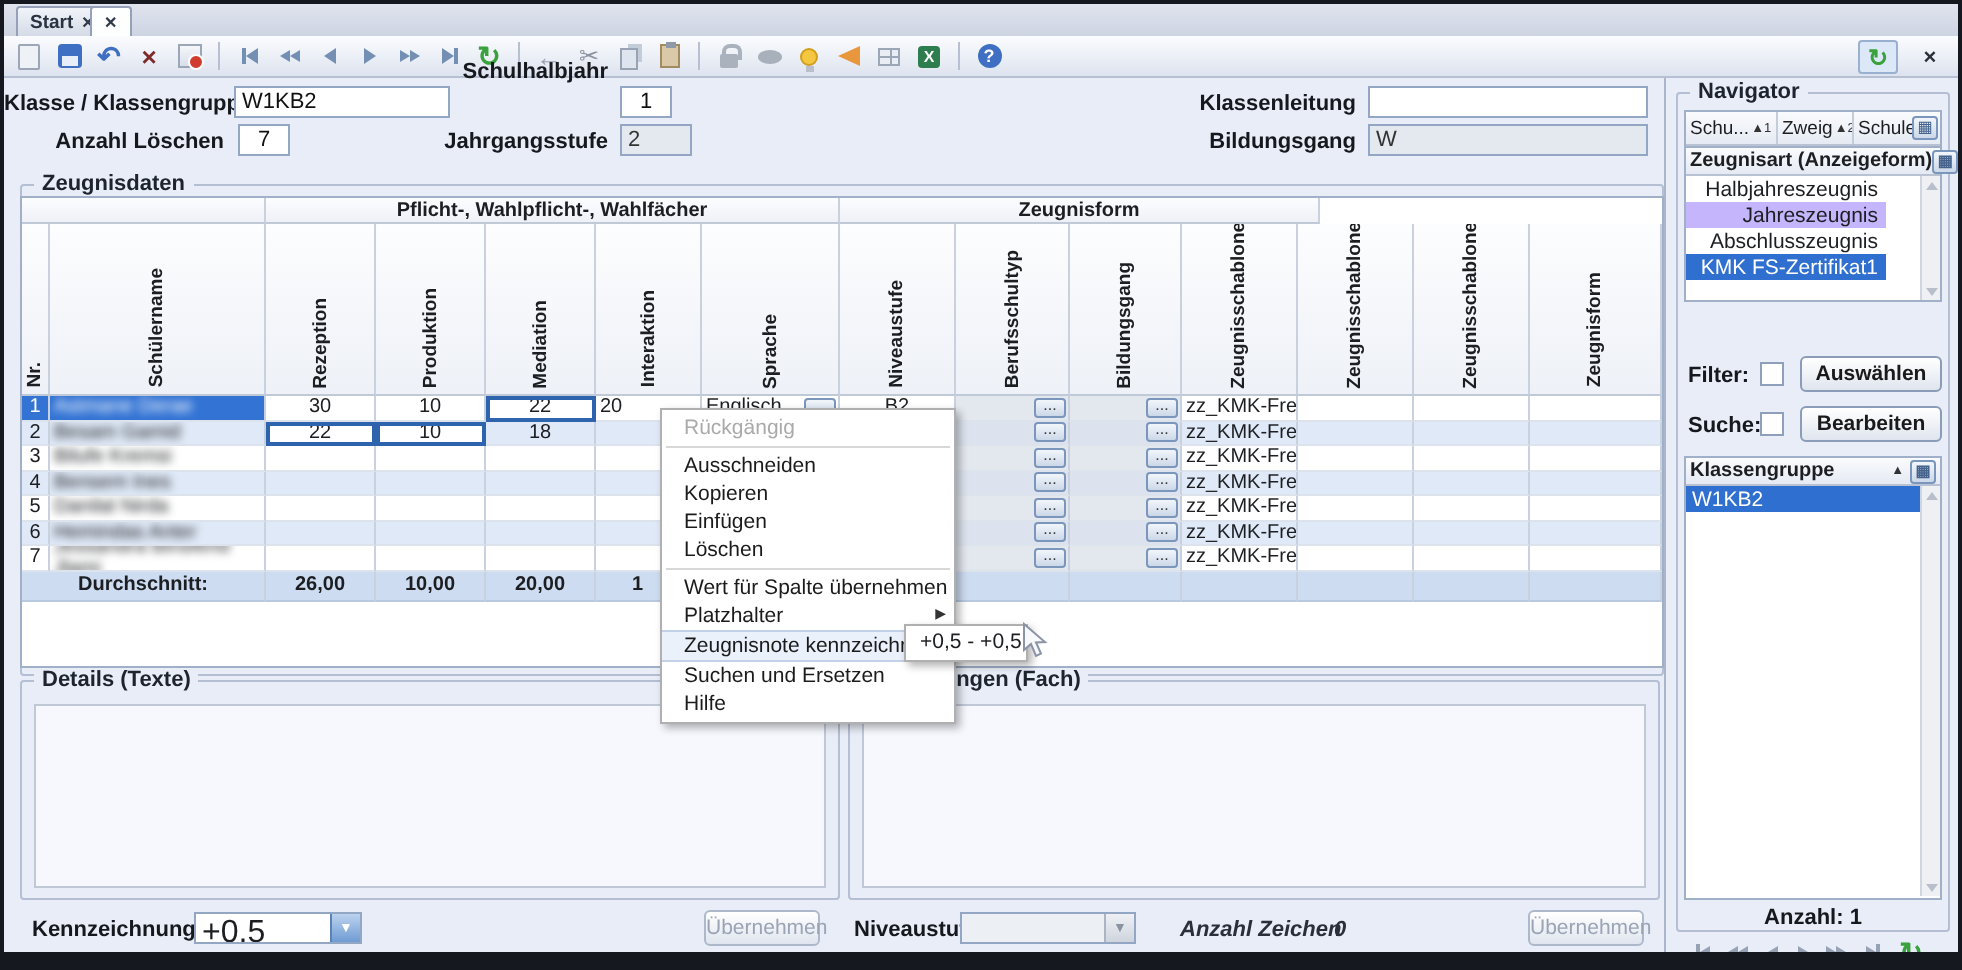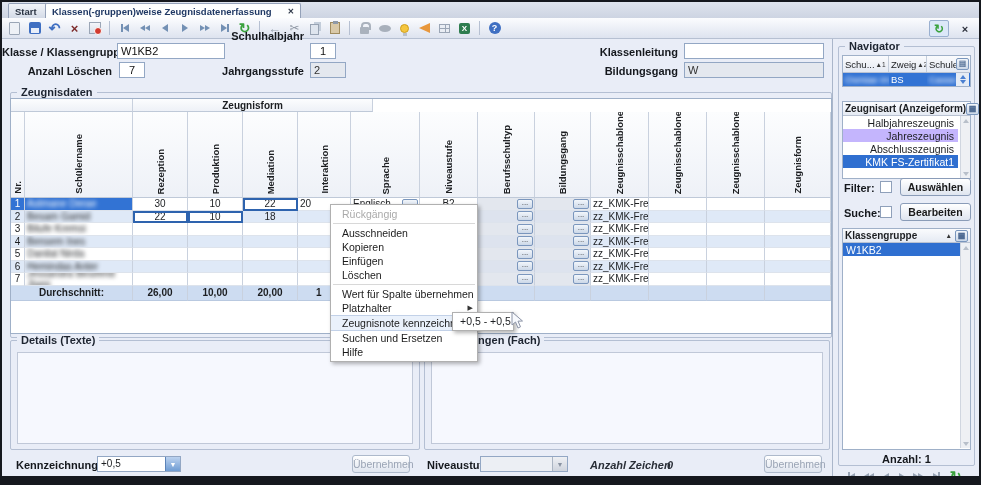--- a/index.html
+++ b/index.html
@@ -1,21 +1,21 @@
 <!DOCTYPE html>
 <html><head>
 <meta charset="utf-8">
 <style>
 *{margin:0;padding:0;box-sizing:border-box}
 html,body{width:981px;height:485px;background:#555;font-family:"Liberation Sans",sans-serif}
 .window{position:relative;width:981px;height:485px;background:#e9edf7;border:2px solid #15181e;overflow:hidden;font-size:11px;color:#1c1e21}
 .frame-bottom{position:absolute;left:0;right:0;bottom:0;height:7px;background:#15181e;z-index:90}
 
 .tabbar{position:absolute;left:0;top:0;right:0;height:16px;background:linear-gradient(#dfe4ee,#cdd4e2)}
-.tab{position:absolute;top:1px;height:15px;display:flex;align-items:center;gap:16px;padding:0 6px;font-size:9.5px;font-weight:bold;border:1px solid #94a1b8;border-bottom:none;border-radius:2px 2px 0 0;cursor:default}
+.tab{position:absolute;top:1px;height:15px;display:flex;align-items:center;gap:4px;padding:0 6px;font-size:9.5px;font-weight:bold;border:1px solid #94a1b8;border-bottom:none;border-radius:2px 2px 0 0;cursor:default}
 .tab.inactive{background:linear-gradient(#f1f4f9,#d4dbe7);color:#2a3342}
 .tab.active{background:#fdfefe;color:#1f3864}
 .tab .x{font-size:8px;font-weight:bold;color:#30394a}
 
 .toolbar{position:absolute;left:0;top:16px;right:0;height:21px;background:linear-gradient(#fbfcfe,#dde3ef);border-bottom:1px solid #b6c0d2;display:flex;align-items:center;padding-left:4px;gap:3px}
 .tbtn{width:17px;height:17px;display:flex;align-items:center;justify-content:center;border-radius:2px}
 .tsep{width:1px;height:14px;background:#b6c0d2;margin:0 3px}
 .tri{width:0;height:0;border-top:4px solid transparent;border-bottom:4px solid transparent;display:inline-block}
 .tri.l{border-right:6px solid #7390b4}
 .tri.r{border-left:6px solid #7390b4}
@@ -87,21 +87,21 @@
 .mi{height:14px;line-height:14px;padding-left:11px;font-size:10.5px;color:#1b1b1b;position:relative;white-space:nowrap}
 .mi.dis{color:#aaa}
 .mi .sub{position:absolute;right:4px;top:0;font-size:7px;color:#333}
 .mi.hl{background:#eaf1fb;border-top:1px solid #c2d1e8;border-bottom:1px solid #c2d1e8;height:16px;line-height:14px}
 .msep{height:1px;background:#d8d8d8;margin:2px 2px}
 .submenu{position:absolute;left:450px;top:310px;width:62px;height:19px;background:#fff;border:1px solid #b0b0b0;box-shadow:2px 2px 4px rgba(0,0,0,.3);z-index:60;font-size:10.5px;line-height:17px;padding-left:7px;white-space:nowrap}
 
 .btn{position:absolute;height:18px;border:1px solid #8a9cb8;border-radius:3px;background:linear-gradient(#ffffff,#dfe5ef);font-size:10.5px;text-align:center;line-height:16px;color:#1a1a1a;font-weight:bold}
 .btn.dis{color:#9aa4b5;border-color:#adb9cb;font-weight:normal}
 .combo{position:absolute;height:16px;background:#fff;border:1px solid #93a7c4;display:flex}
-.combo .val{flex:1;font-size:10px;padding:1px 3px;overflow:hidden}
+.combo .val{flex:1;font-size:16px;padding:1px 3px;overflow:hidden}
 .combo .drop{width:15px;background:linear-gradient(#bcd2ef,#6f9cd3);border-left:1px solid #5b83b8;color:#fff;font-size:7px;display:flex;align-items:center;justify-content:center}
 .combo.dis .val{background:#eceff4}
 .combo .drop.gray{background:linear-gradient(#eef0f4,#cfd4dd);color:#8a93a2;border-left:1px solid #aab4c2}
 .textarea{position:absolute;background:#f6f8fe;border:1px solid #c0c8d8}
 .ital{font-style:italic;font-weight:bold;color:#2a2f38}
 
 .rightpanel{position:absolute;left:830px;top:37px;width:147px;bottom:7px;background:#e9edf7;border-left:1px solid #aab6ca}
 .ntable{position:absolute;background:#fff;border:1px solid #9fb0c8}
 .nhead{display:flex;background:linear-gradient(#fafbfd,#e5eaf3);border-bottom:1px solid #b9c2d2;font-size:9.5px;align-items:center}
 .nhc{border-right:1px solid #c4cdda;height:16px;display:flex;align-items:center;padding-left:2px;white-space:nowrap;overflow:hidden}
@@ -135,21 +135,20 @@
 <body>
 
 <div class="window">
 
   <div class="tabbar">
     <div class="tab inactive" style="left:6px">
       <span>Start</span>
       <span class="x">✕</span>
     </div>
     <div class="tab active" style="left:43px">
-      <span>Klassen(-gruppen)weise Zeugnisdatenerfassung</span>
       <span class="x">✕</span>
     </div>
   </div>
 
   <div class="toolbar">
     <span class="tbtn">
         <span class="g-page"></span>
       </span>
     <span class="tbtn">
         <span class="g-floppy"></span>
@@ -248,20 +247,21 @@
   <div class="lbl r" style="left:560px;top:63px;width:116px">Bildungsgang</div>
   <div class="fld dis" style="left:682px;top:60px;width:140px">W</div>
 
   <div class="groupbox" style="left:8px;top:90px;width:822px;height:246px">
     <span class="gb-title">Zeugnisdaten</span>
   </div>
 
   <div class="grid">
     <div class="grow ghead ggroup">
       <div class="gc w-g0"></div>
+      <div class="gc w-g1">Pflicht-, Wahlpflicht-, Wahlfächer</div>
       <div class="gc w-g3">Zeugnisform</div>
     </div>
     <div class="grow ghead ghdr">
       <div class="gc w-nr">
           <span class="vt">Nr.</span>
         </div>
       <div class="gc w-name">
           <span class="vt">Schülername</span>
         </div>
       <div class="gc w-rez">
@@ -536,27 +536,27 @@
         <div class="nrc" style="width:29px">
             <span class="blur">Casse na</span>
           </div>
         <div class="spin">
             <span class="tri u"></span>
             <span class="tri d"></span>
           </div>
       </div>
     </div>
 
-    <div class="list" style="left:9px;top:62px;width:129px;height:78px">
+    <div class="list" style="left:9px;top:34px;width:129px;height:78px">
       <div class="lhead">
         <span style="flex:1">Zeugnisart (Anzeigeform)</span>
         <span class="gridbtn"><span>▦</span></span>
       </div>
       <div style="position:relative;height:62px">
-        <div style="margin-right:12px">
+        <div style="margin-right:27px">
           <div class="litem">Halbjahreszeugnis</div>
           <div class="litem hl2">Jahreszeugnis</div>
           <div class="litem">Abschlusszeugnis</div>
           <div class="litem sel">KMK FS-Zertifikat1</div>
         </div>
         <div class="scroll">
           <span class="sarr up" style="top:0">
               <span class="tri"></span>
             </span>
           <span class="sarr dn" style="bottom:0">

